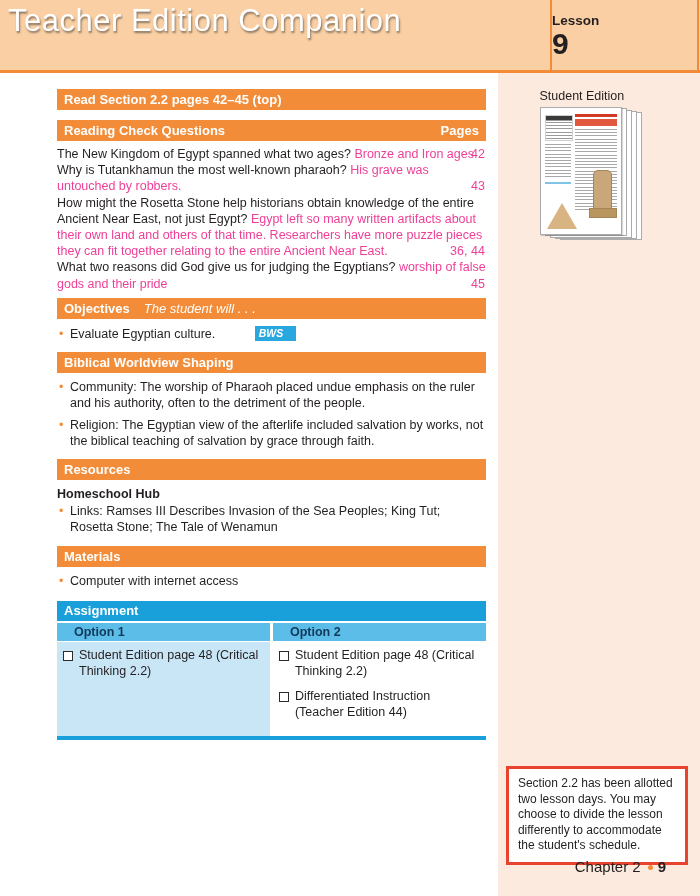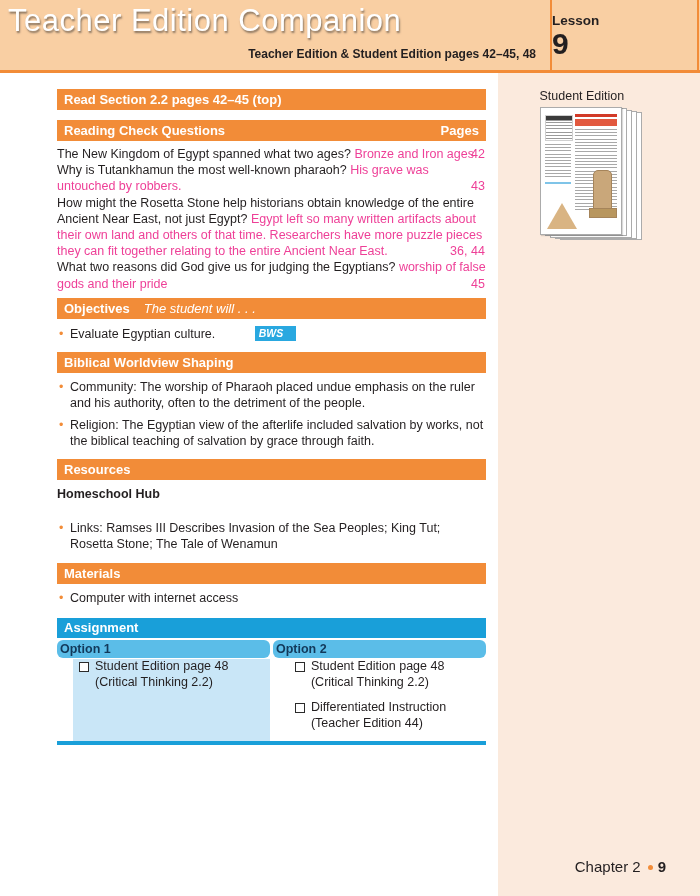--- a/index.html
+++ b/index.html
@@ -39,36 +39,36 @@
   .ans { color:var(--pink); }
   .pgnum { position:absolute; right:1px; bottom:0; color:var(--pink); }
   
   .bi { position:relative; padding-left:13px; font-size:12.5px; line-height:15.8px; margin:3px 0; }
   .bi::before { content:"\2022"; position:absolute; left:2px; top:0; color:var(--orange); }
   .obj-list { margin:6px 0 9px; }
   .obj-list .bi { line-height:18px; margin:1px 0; }
   .bws-list { margin:7px 0 9px; }
   .bws-list .bi { margin:4px 0 7px; }
   .res-block { margin:6px 0 10px; }
-  .res-sub { font-weight:bold; font-size:12.5px; margin:7px 0 20px; }
+  .res-sub { font-weight:bold; font-size:12.5px; margin:7px 0 3px; }
   .mat-list { margin:7px 0 12px; }
   .badge { display:inline-block; background:var(--badge-blue); color:#fff;
            font-weight:bold; font-style:italic; font-size:10.5px;
            padding:2px 13px 3px 4px; line-height:1; vertical-align:1px;margin-left:36px; }
   
   .assign { margin-top:5px; }
   .assign-header { background:var(--blue-header); color:#fff; font-weight:bold;
                    font-size:13px; height:20px; line-height:20px; padding:0 7px;
                    margin-bottom:2px; }
   .assign-cols { display:flex; gap:3px; }
   .col { flex:1; display:flex; flex-direction:column; }
   .opt-head { background:var(--blue-light); color:#12395A; font-weight:bold;
-              font-size:12.5px; height:18px; line-height:18px; padding:0 3px;
-              margin-bottom:1px;border-radius:6px; }
-  .opt-body { flex:1; min-height:62px; padding:0 6px; box-sizing:border-box;margin-left:16px; }
+              font-size:12.5px; height:18px; line-height:18px; padding:0 17px;
+              margin-bottom:1px; }
+  .opt-body { flex:1; min-height:62px; padding:6px 6px; box-sizing:border-box; }
   .col1 .opt-body { background:var(--blue-cell); }
   .col2 .opt-body { background:#fff; }
   .check-item { display:flex; font-size:12.5px; line-height:15.5px; margin-bottom:10px; }
   .cb { width:8px; height:8px; border:1.2px solid #2b2b2b; margin:3px 6px 0 0; flex:none; background:#fff; }
   .assign-bottom { height:4px; background:var(--blue-header); margin-top:0; }
   
   .se-label { margin:16px 0 4px 40px; width:88px; text-align:center;
               font-weight:normal; font-size:12.5px; }
   .book { position:relative; margin-left:42px; width:120px; height:134px; }
   .sheet { position:absolute; width:80px; height:126px; background:#fff;
@@ -102,21 +102,20 @@
                    background:var(--orange); margin:0 5px 2px 7px; vertical-align:middle; }
   .chapfoot .num { font-weight:bold; }
 </style>
 </head>
 <body>
 
 <div class="page" style="--orange: #F28C38; --pink: #EE3F97; --blue-header: #199FD9; --blue-light: #5BBDE8; --blue-cell: #C9E6F7; --badge-blue: #29A8E0; --note-border: #E8432F; --header-band: #F9CFA3; --sidebar-bg: #FBEADD;">
 
   <header class="topbar">
     <div class="title">Teacher Edition Companion</div>
-    <div class="subtitle">Teacher Edition &amp; Student Edition pages 42–45, 48</div>
     <div class="lesson-box">
       <div class="lesson-label">Lesson</div>
       <div class="lesson-num">9</div>
     </div>
   </header>
   <div class="orange-rule"></div>
 
   <div class="layout">
 
     <main class="content">
@@ -236,20 +235,23 @@
           <div class="blue-line"></div>
           <div class="r-title"></div>
           <div class="r-box"></div>
           <div class="r-text"></div>
           <div class="statue"></div>
           <div class="statue-base"></div>
           <div class="pyramid"></div>
         </div>
       </div>
 
+      <div class="note">
+        <span>Section 2.2 has been allotted two lesson days. You may choose to divide the lesson differently to accommodate the student's schedule.</span>
+      </div>
 
       <div class="chapfoot">
         <span>Chapter 2</span><span class="dot"></span><span class="num">9</span>
       </div>
     </aside>
 
   </div>
 </div>
 
 </body></html>

